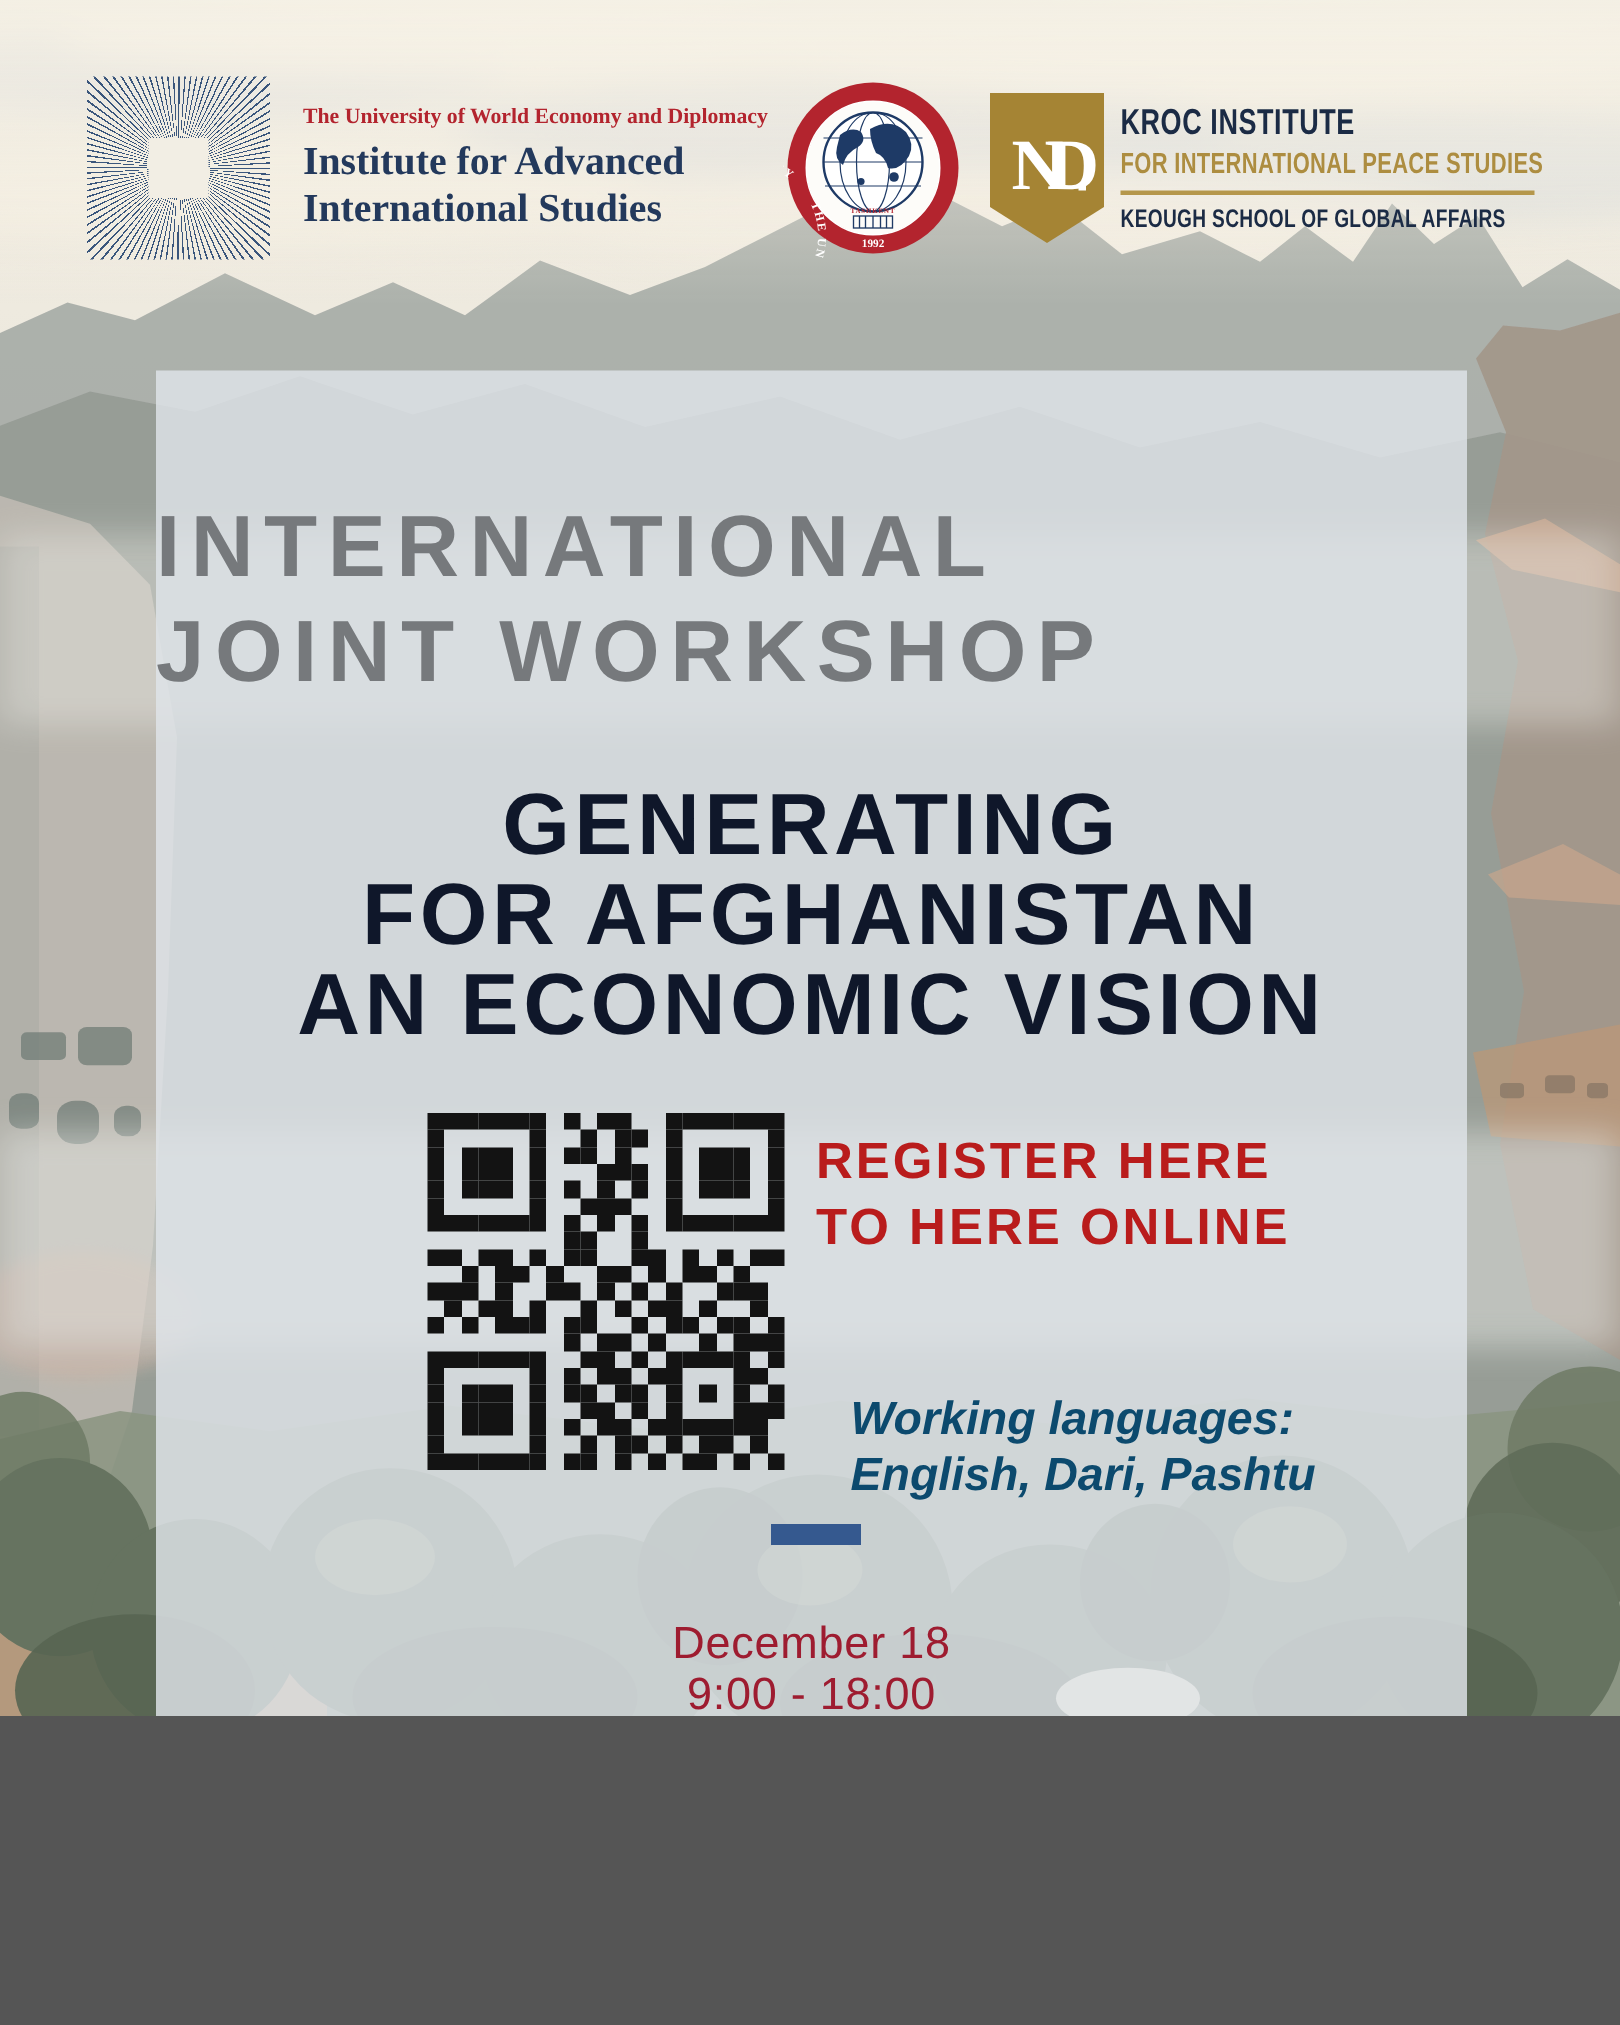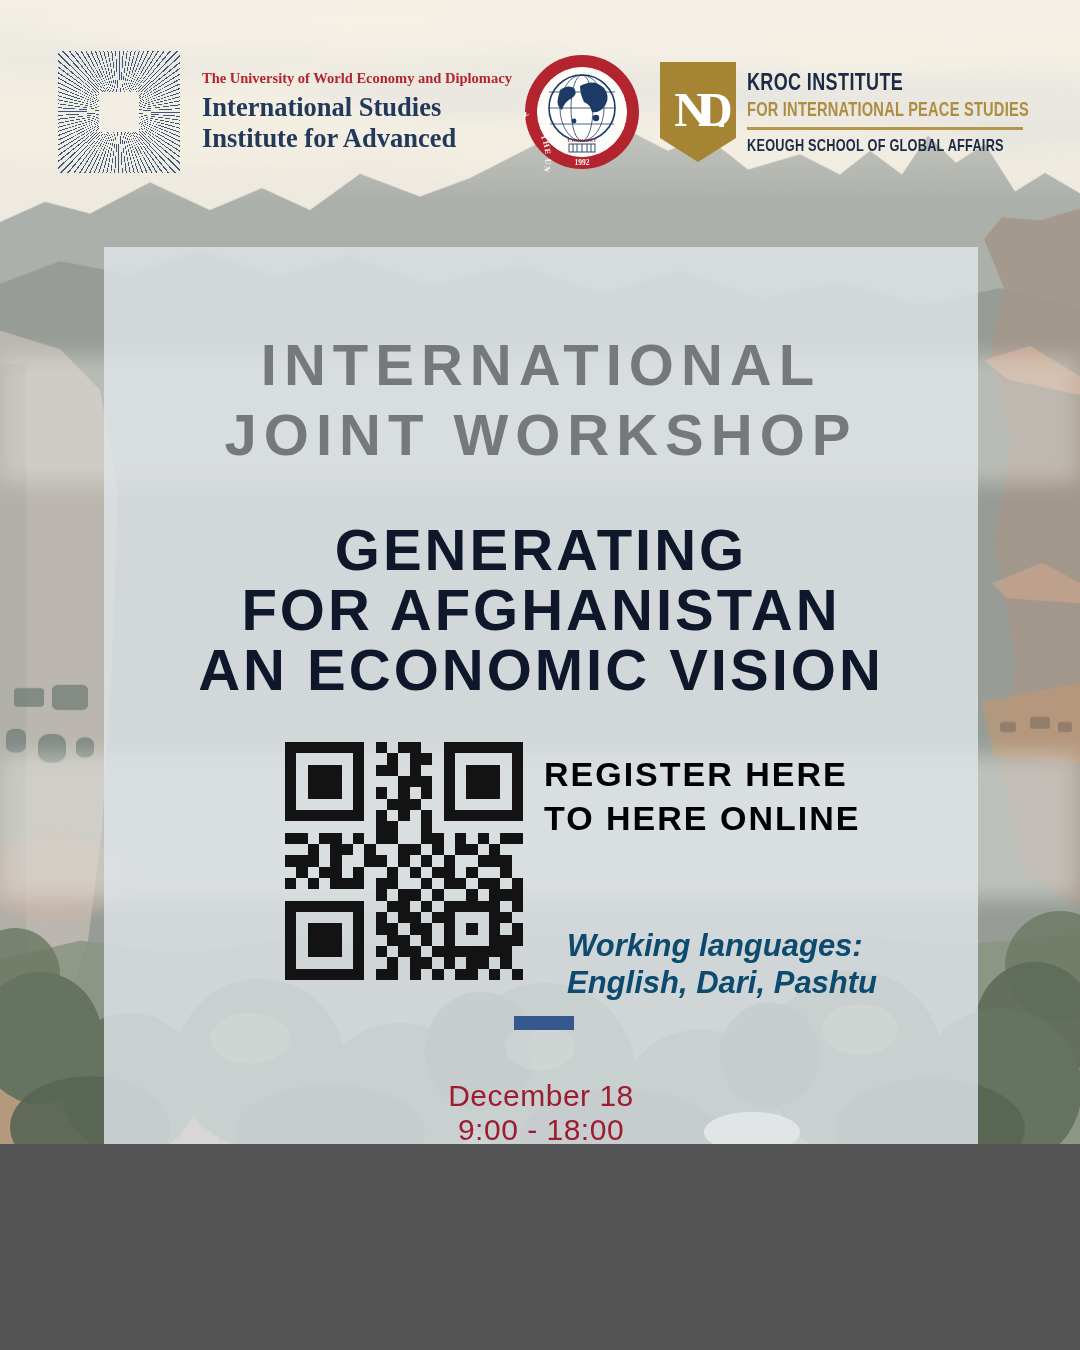--- a/index.html
+++ b/index.html
@@ -27,29 +27,29 @@
   .nd-shield { width:76px; height:100px; flex:0 0 auto; }
   .kroc-text { margin-left:11px; transform:scaleX(0.75); transform-origin:left center; white-space:nowrap; }
   .kroc-name   { font-size:24px; font-weight:bold; letter-spacing:0.5px; color:#1b2b45; }
   .kroc-sub    { font-size:19.5px; font-weight:bold; letter-spacing:0.3px; color:#ad8d40; margin-top:2px; }
   .kroc-rule   { width:368px; height:2.5px; background:#b5974b; margin:6px 0 6px 0; }
   .kroc-school { font-size:17px; font-weight:bold; letter-spacing:0.3px; color:#1b2b45; }
 
   
   .panel { position:absolute; left:104px; top:247px; width:874px; height:970px;
     background:rgba(223,228,233,0.82); }
-  .eyebrow { position:absolute; top:83px; left:0; right:0; text-align:center;
+  .eyebrow { position:absolute; top:83px; left:0; right:0; text-align:left;
     font-size:58px; line-height:70px; font-weight:bold; letter-spacing:7px; color:#76797c; }
   .title { position:absolute; top:273px; left:0; right:0; text-align:center;
     font-size:58px; line-height:60px; font-weight:bold; letter-spacing:3px; color:#0f172a; }
   .qr { position:absolute; left:181px; top:495px; width:238px; height:238px;
     display:grid; grid-template-columns:repeat(21,1fr); grid-auto-rows:1fr; }
   .qr-cell.on { background:#131313; }
   .register { position:absolute; left:440px; top:505px;
-    font-size:34px; line-height:44px; font-weight:bold; letter-spacing:2px; color:#000000; }
+    font-size:34px; line-height:44px; font-weight:bold; letter-spacing:2px; color:#b91c1c; }
   .languages { position:absolute; left:463px; top:680px;
     font-size:31px; line-height:37px; font-weight:bold; font-style:italic; color:#0c4a6e; }
   .dash { position:absolute; left:410px; top:769px; width:60px; height:14px; background:#35598f; }
   .details { position:absolute; top:832px; left:0; right:0; text-align:center;
     font-size:30px; line-height:34px; font-weight:normal; letter-spacing:0.5px; color:#9e1c30; }
 </style>
 </head>
 <body>
 
 <div class="poster">
@@ -158,22 +158,22 @@
     <rect width="1080" height="1350" fill="#ffffff" opacity="0.12"></rect>
     <rect width="1080" height="240" fill="url(#topfade)"></rect>
   </svg>
 
   <div class="logos">
 
     <div class="sunburst"></div>
 
     <div class="iais-text">
       <div class="iais-univ">The University of World Economy and Diplomacy</div>
+      <div class="iais-inst">Institute for Advanced</div>
       <div class="iais-inst">International Studies</div>
-      <div class="iais-inst">Institute for Advanced</div>
     </div>
 
     <svg class="seal" viewBox="0 0 120 120">
       <defs>
         <path id="ringPath" d="M18.4,84 A48,48 0 1 1 18.35,83.9"></path>
       </defs>
       <circle cx="60" cy="60" r="57" fill="#b3242e"></circle>
       <circle cx="60" cy="60" r="44.5" fill="#fdfcf9" stroke="#ffffff" stroke-width="1"></circle>
       <text font-family="Liberation Serif, serif" font-size="8" font-weight="bold" fill="#ffffff" letter-spacing="1.1">
         <textPath href="#ringPath" startOffset="0">THE UNIVERSITY OF WORLD ECONOMY AND DIPLOMACY</textPath>

